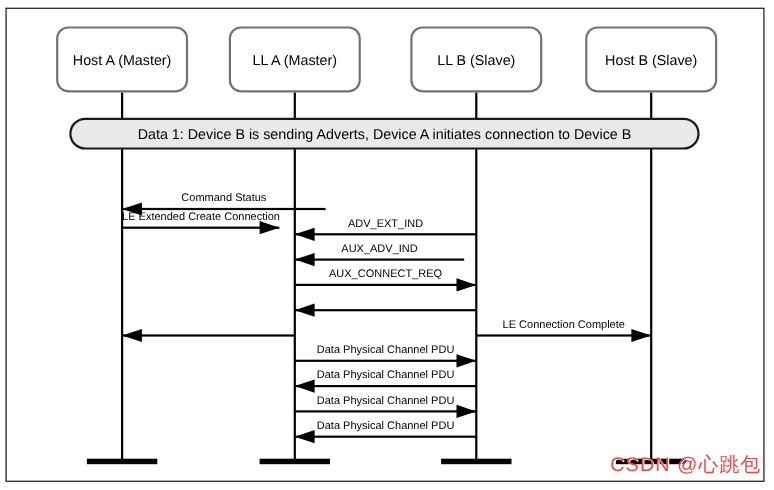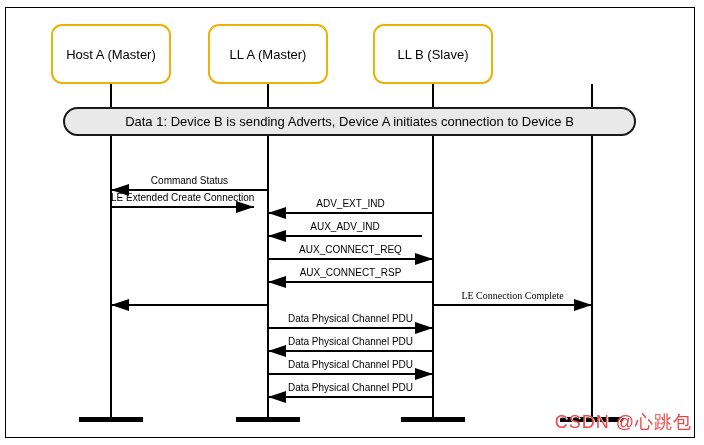--- a/index.html
+++ b/index.html
@@ -6,21 +6,21 @@
   #stage {
     position:relative; width:704px; height:445px; background:#ffffff;
     font-family:"Liberation Sans", sans-serif; color:#000; overflow:hidden;
   }
   #frame {
     position:absolute; left:5px; top:7px; width:690px; height:431px;
     border:1.5px solid #000; box-sizing:border-box; background:#fff;
   }
   .actor-box {
     position:absolute; top:24px; width:120px; height:60px; box-sizing:border-box;
-    border:2px solid #eab308; border-radius:11px; background:#fff;
+    border:2px solid #737373; border-radius:11px; background:#fff;
     display:flex; align-items:center; justify-content:center;
     font-size:13px; white-space:nowrap; z-index:3;
   }
   .lifeline {
     position:absolute; top:84px; height:336px; width:2px; background:#000; z-index:1;
   }
   .terminator {
     position:absolute; top:417px; width:64px; height:5px; background:#000; z-index:2;
   }
   #banner {
@@ -54,66 +54,68 @@
 
   <div class="actor-box" style="left:51px">
     <span>Host A (Master)</span>
   </div>
   <div class="actor-box" style="left:208px">
     <span>LL A (Master)</span>
   </div>
   <div class="actor-box" style="left:373px">
     <span>LL B (Slave)</span>
   </div>
+  <div class="actor-box" style="left:532px">
+    <span>Host B (Slave)</span>
+  </div>
 
   <div class="lifeline" style="left:110px"></div>
   <div class="lifeline" style="left:267px"></div>
   <div class="lifeline" style="left:432px"></div>
   <div class="lifeline" style="left:591px"></div>
 
   <div id="banner">
     <span>Data 1: Device B is sending Adverts, Device A initiates connection to Device B</span>
   </div>
 
   <div id="messages">
       <div class="msg" style="left: 111px; width: 143px; top: 152px; margin-top: 40px;">
         <div class="msg-label">LE Extended Create Connection</div>
         <div class="msg-line"></div>
         <div class="arrowhead dir-right"></div>
       </div>
-      <div class="msg" style="left: 111px; width: 157px; top: 175px;">
+      <div class="msg" style="left: 111px; width: 157px; top: 175px; padding-left: 28px;">
         <div class="msg-label">Command Status</div>
         <div class="msg-line"></div>
         <div class="arrowhead dir-left"></div>
       </div>
       <div class="msg" style="left: 268px; width: 165px; top: 198px;">
         <div class="msg-label">ADV_EXT_IND</div>
         <div class="msg-line"></div>
         <div class="arrowhead dir-left"></div>
       </div>
       <div class="msg" style="left: 268px; width: 154px; top: 221px;">
         <div class="msg-label">AUX_ADV_IND</div>
         <div class="msg-line"></div>
         <div class="arrowhead dir-left"></div>
       </div>
       <div class="msg" style="left: 268px; width: 165px; top: 244px;">
         <div class="msg-label">AUX_CONNECT_REQ</div>
         <div class="msg-line"></div>
         <div class="arrowhead dir-right"></div>
       </div>
       <div class="msg" style="left: 268px; width: 165px; top: 267px;">
-        <div class="msg-label">AUX_CONNECT_RSP</div>
         <div class="msg-line"></div>
         <div class="arrowhead dir-left"></div>
       </div>
       <div class="msg" style="left: 111px; width: 157px; top: 290px;">
         <div class="msg-line"></div>
         <div class="arrowhead dir-left"></div>
       </div>
-      <div class="msg" style="left: 433px; width: 159px; top: 290px; font-family: Liberation Serif, serif;">
+      <div class="msg" style="left: 433px; width: 159px; top: 290px;">
         <div class="msg-label">LE Connection Complete</div>
         <div class="msg-line"></div>
         <div class="arrowhead dir-right"></div>
       </div>
       <div class="msg" style="left: 268px; width: 165px; top: 313px;">
         <div class="msg-label">Data Physical Channel PDU</div>
         <div class="msg-line"></div>
         <div class="arrowhead dir-right"></div>
       </div>
       <div class="msg" style="left: 268px; width: 165px; top: 336px;">

